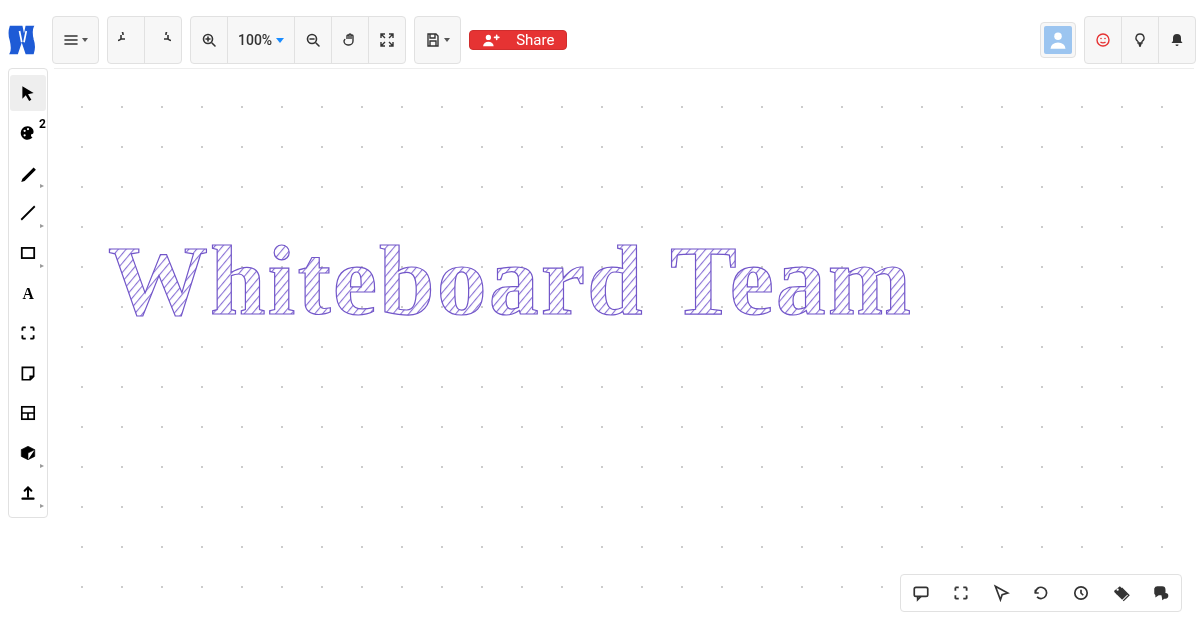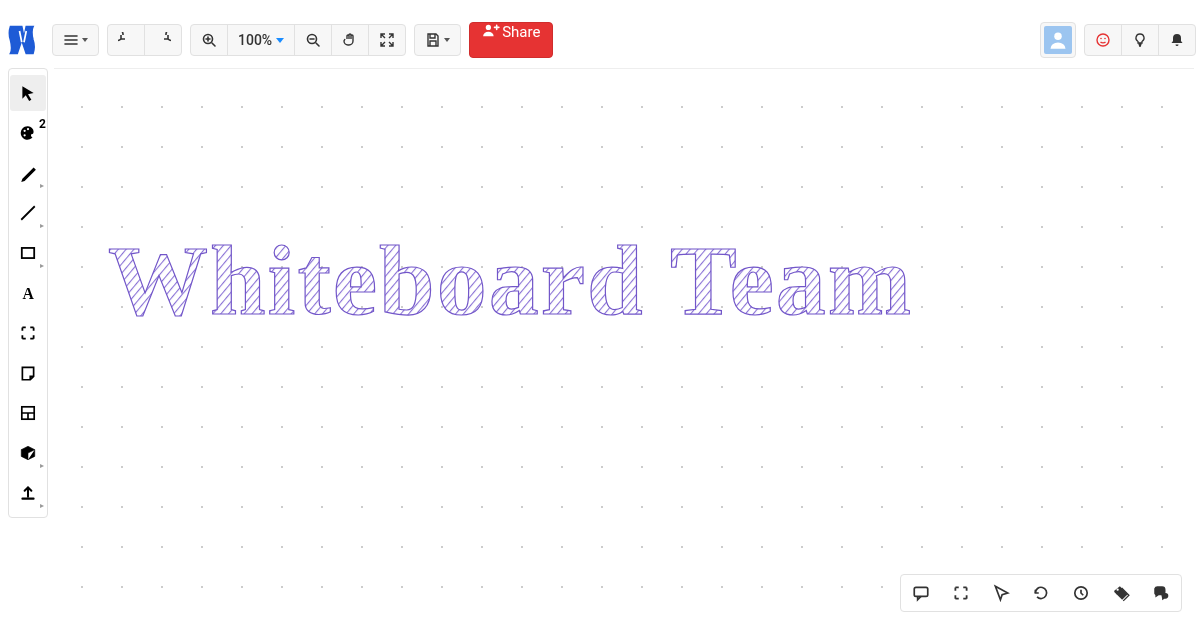--- a/index.html
+++ b/index.html
@@ -3,26 +3,26 @@
 <meta charset="utf-8">
 <style>
   * { box-sizing: border-box; }
   html, body { margin: 0; padding: 0; width: 1200px; height: 630px; font-family: -apple-system, BlinkMacSystemFont, "Segoe UI", Roboto, Arial, sans-serif; overflow: hidden; background: #fff; }
   .app { position: relative; width: 1200px; height: 630px; }
 
   
   .topbar { position: absolute; top: 18px; left: 4px; right: 4px; height: 44px; display: flex; align-items: center; gap: 8px; }
   .logo { width: 40px; height: 40px; display: flex; align-items: center; justify-content: center; }
   .logo svg { width: 36px; height: 36px; }
-  .btn-group { display: flex; align-items: center; background: #f7f7f7; border: 1px solid #e1e1e1; border-radius: 4px; height: 32px; }
+  .btn-group { display: flex; align-items: center; background: #f7f7f7; border: 1px solid #e1e1e1; border-radius: 4px; height: 48px; }
   .btn-group .btn, .btn-group .zoom-label { height: 100%; display: flex; align-items: center; justify-content: center; padding: 0 10px; border-left: 1px solid #e1e1e1; color: #333; font-size: 14px; cursor: pointer; }
   .btn-group .btn:first-child, .btn-group > :first-child { border-left: none; }
   .btn-group .btn svg { width: 16px; height: 16px; }
   .title-input { flex: 0 0 auto; background: #f7f7f7; border: 1px solid #e1e1e1; border-radius: 4px; height: 36px; padding: 0 10px; font-size: 14px; color: #555; width: 200px; outline: none; }
-  .share-btn { display: flex; gap: 2px; background: #e63333; color: #fff; border-radius: 4px; height: 36px; padding: 0 12px; font-size: 15px; cursor: pointer; border: 1px solid #d02d2d; }
+  .share-btn { display: flex; align-items: center; gap: 16px; background: #e63333; color: #fff; border-radius: 4px; height: 20px; padding: 0 12px; font-size: 15px; cursor: pointer; border: 1px solid #d02d2d; }
   .share-btn svg { width: 18px; height: 14px; fill: #fff; }
   .spacer { flex: 1; }
   .avatar-btn { width: 36px; height: 36px; border: 1px solid #e1e1e1; border-radius: 4px; background: #f7f7f7; display: flex; align-items: center; justify-content: center; cursor: pointer; }
   .avatar-img { width: 28px; height: 28px; background: #9cc5f0; border-radius: 2px; display: flex; align-items: center; justify-content: center; }
   .avatar-img svg { width: 20px; height: 20px; fill: #fff; }
   .smile { color: #e63333 !important; }
   .zoom-label { color: #222; font-weight: 500; }
   .caret { margin-left: 4px; border-left: 4px solid transparent; border-right: 4px solid transparent; border-top: 5px solid #1a8cff; display: inline-block; height: 0; width: 0; vertical-align: middle; }
   .subcaret { margin-left: 3px; border-left: 3px solid transparent; border-right: 3px solid transparent; border-top: 4px solid #555; display: inline-block; }
 

